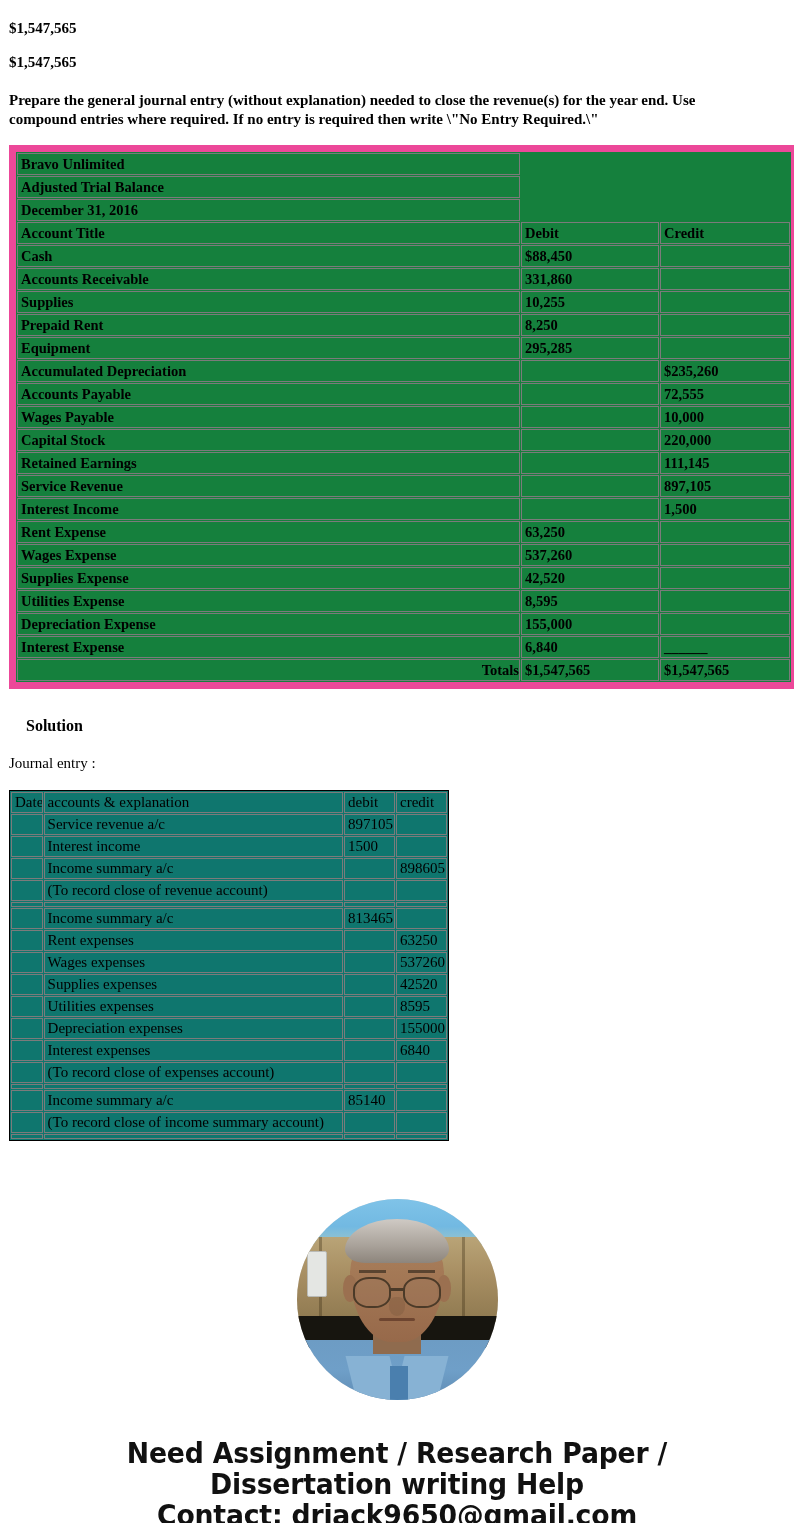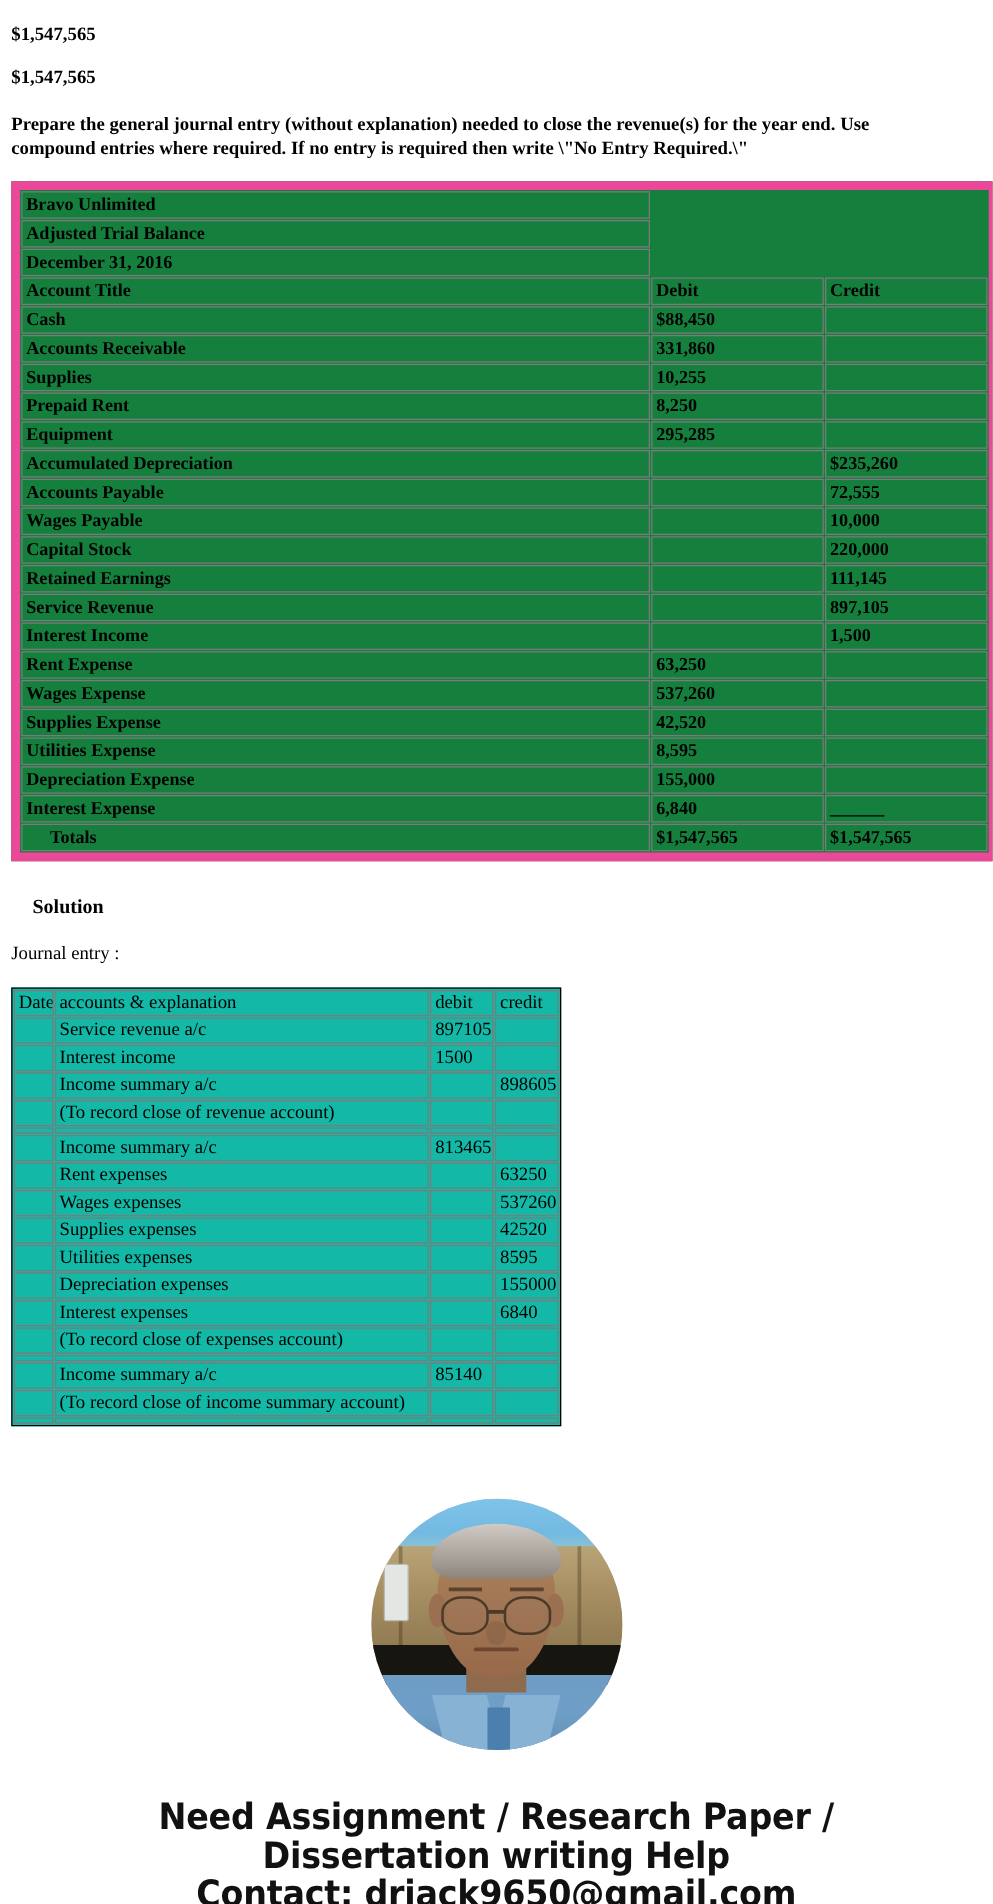--- a/index.html
+++ b/index.html
@@ -71,21 +71,21 @@
     border: none;
   }
   .col-title { width: 503px; }
   .col-debit { width: 138px; }
   .col-credit { width: 130px; }
 
   .underscore-cell {
     font-family: "Liberation Serif", "DejaVu Serif", serif;
     letter-spacing: 0px;
   }
-  .indent-totals { padding-left: 22px !important; }
+  .indent-totals { padding-left: 22px !important; text-align: right; }
 
   
   h2.solution {
     font-family: "Liberation Serif", "DejaVu Serif", serif;
     font-weight: bold;
     font-size: 16px;
     line-height: 22px;
     margin: 26px 0 0 26px;
     padding: 0;
   }
@@ -100,21 +100,21 @@
   .je-wrap {
     margin: 18px 0 0 9px;
     width: 440px;
   }
   table.je {
     border-collapse: separate;
     border-spacing: 1px;
     width: 440px;
     table-layout: fixed;
     border: 1px solid #000;
-    background: #14b8a6;
+    background: #0f766e;
   }
   table.je td {
     border: 1px solid #7b7b7b;
     font-family: "Liberation Serif", "DejaVu Serif", serif;
     font-weight: normal;
     font-size: 15px;
     line-height: 17px;
     padding: 1px 0 1px 3px;
     height: 17px;
     vertical-align: top;

